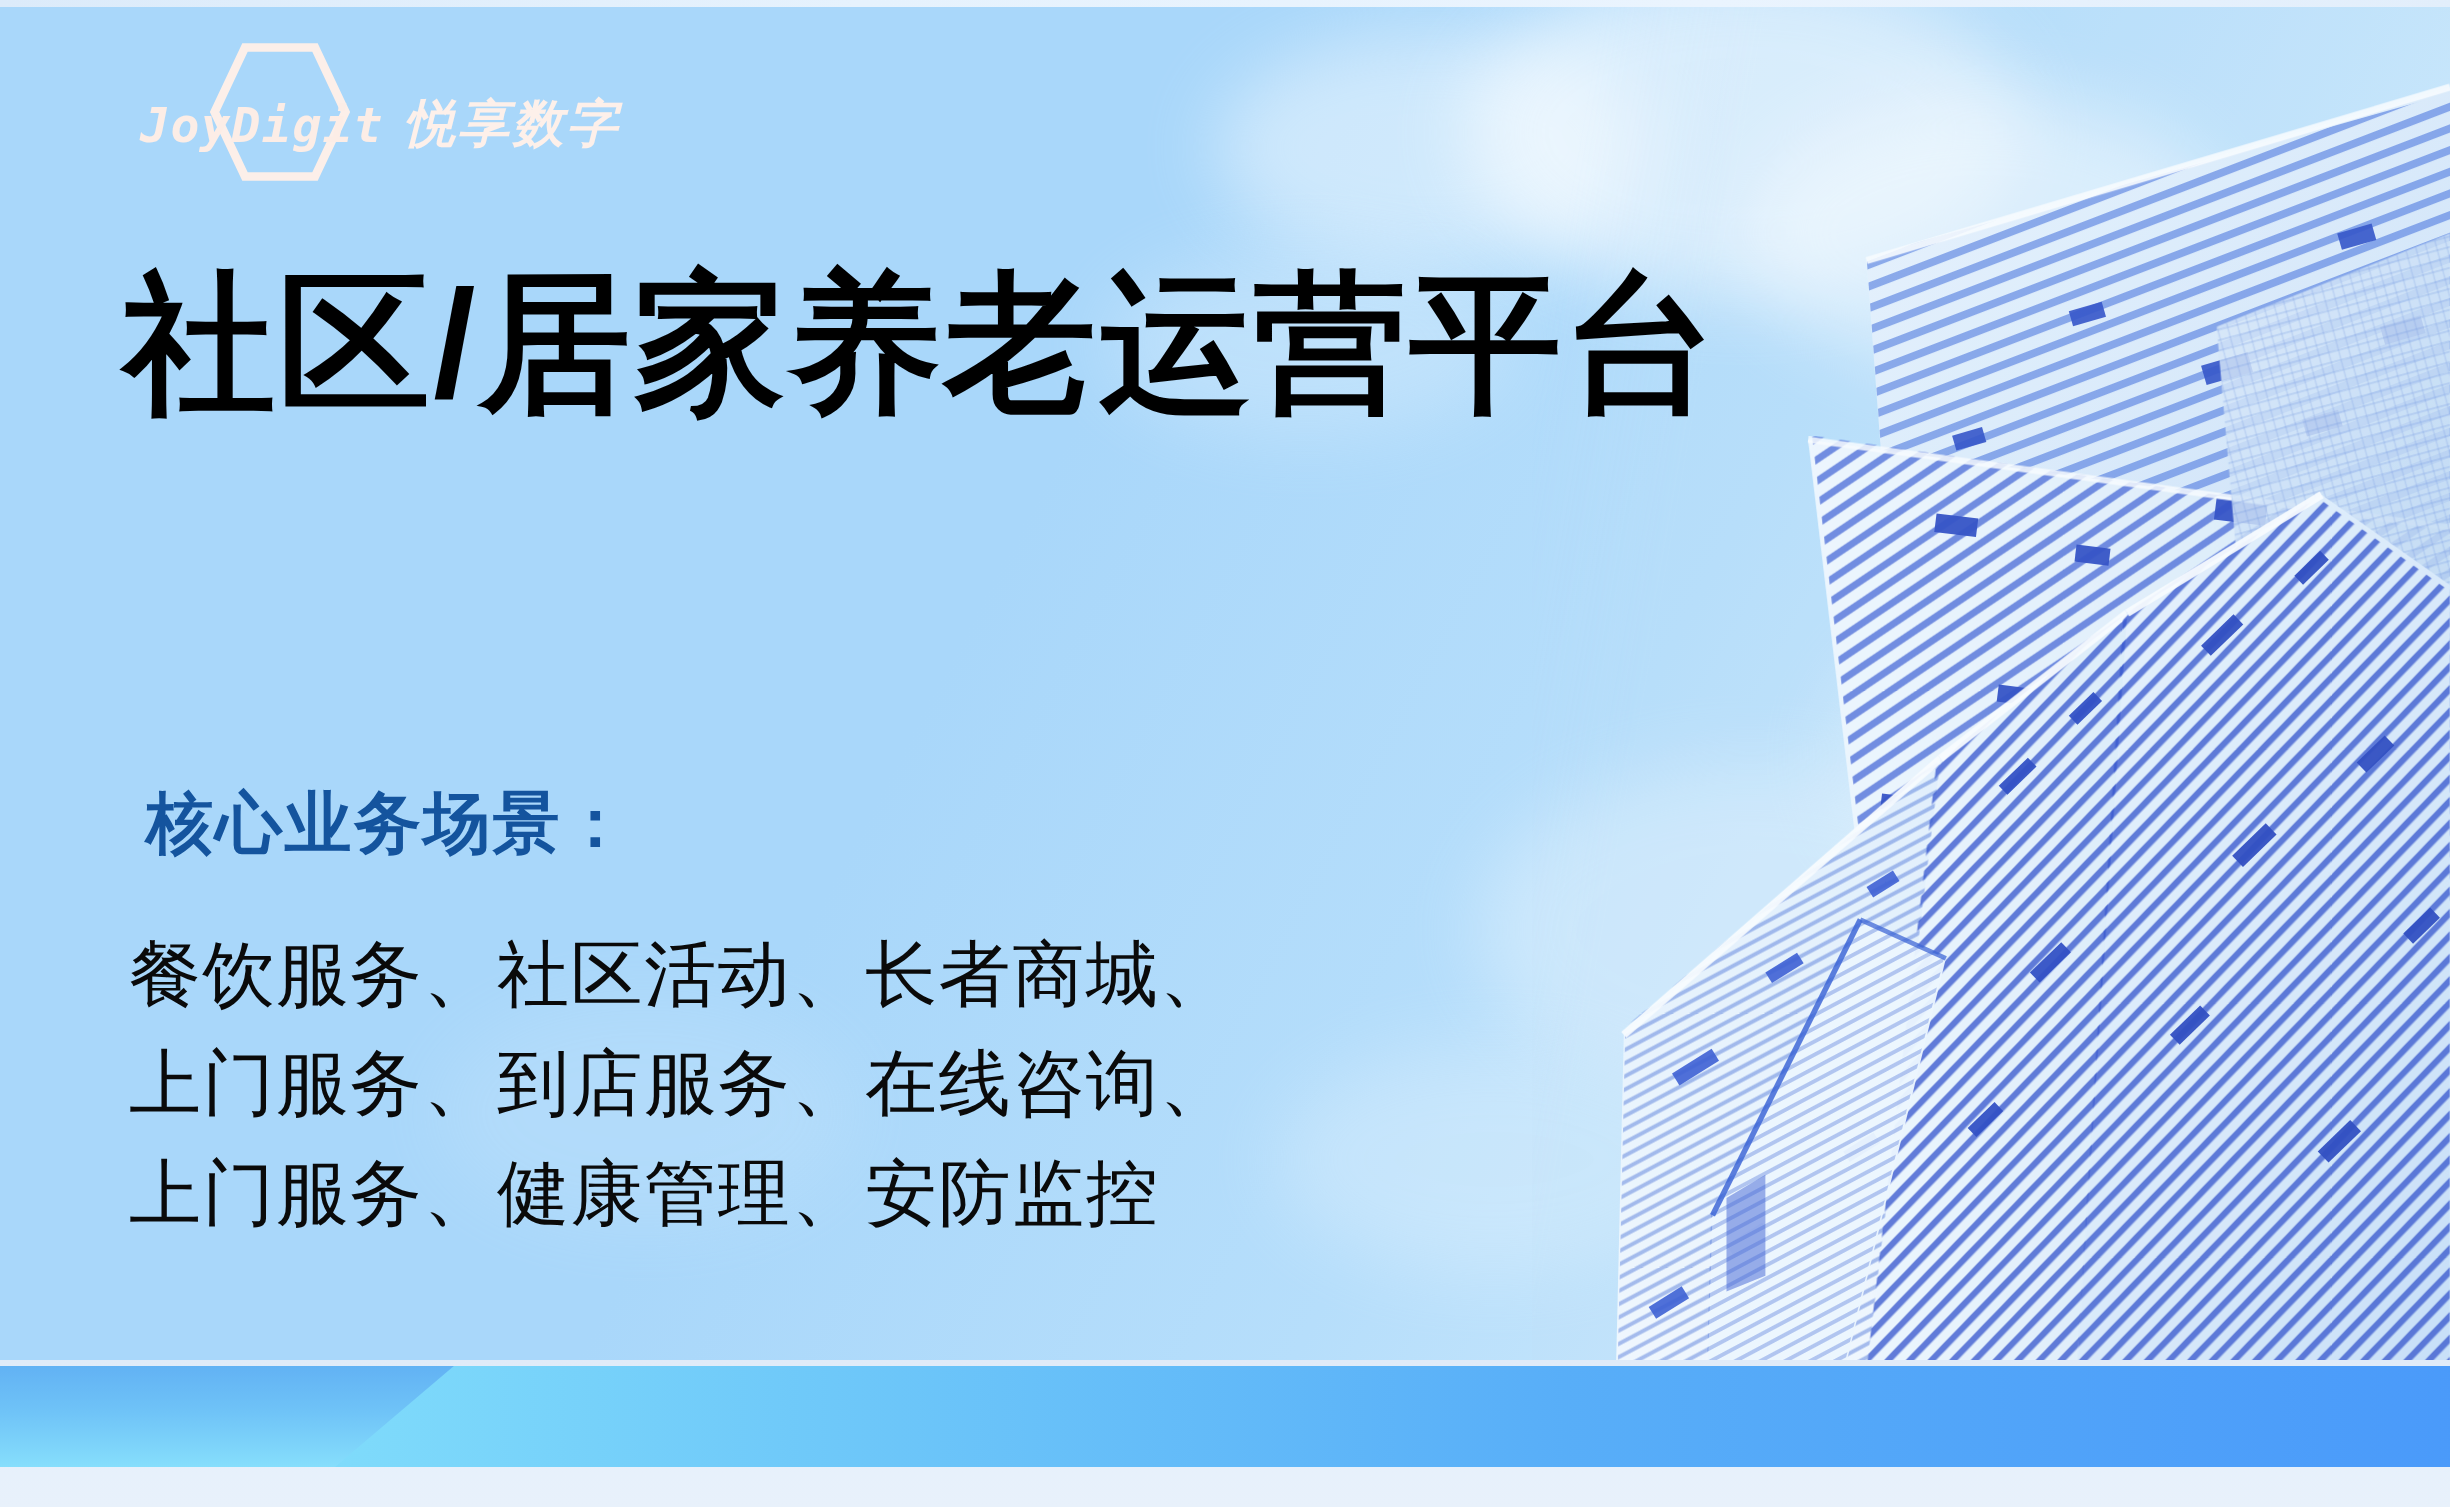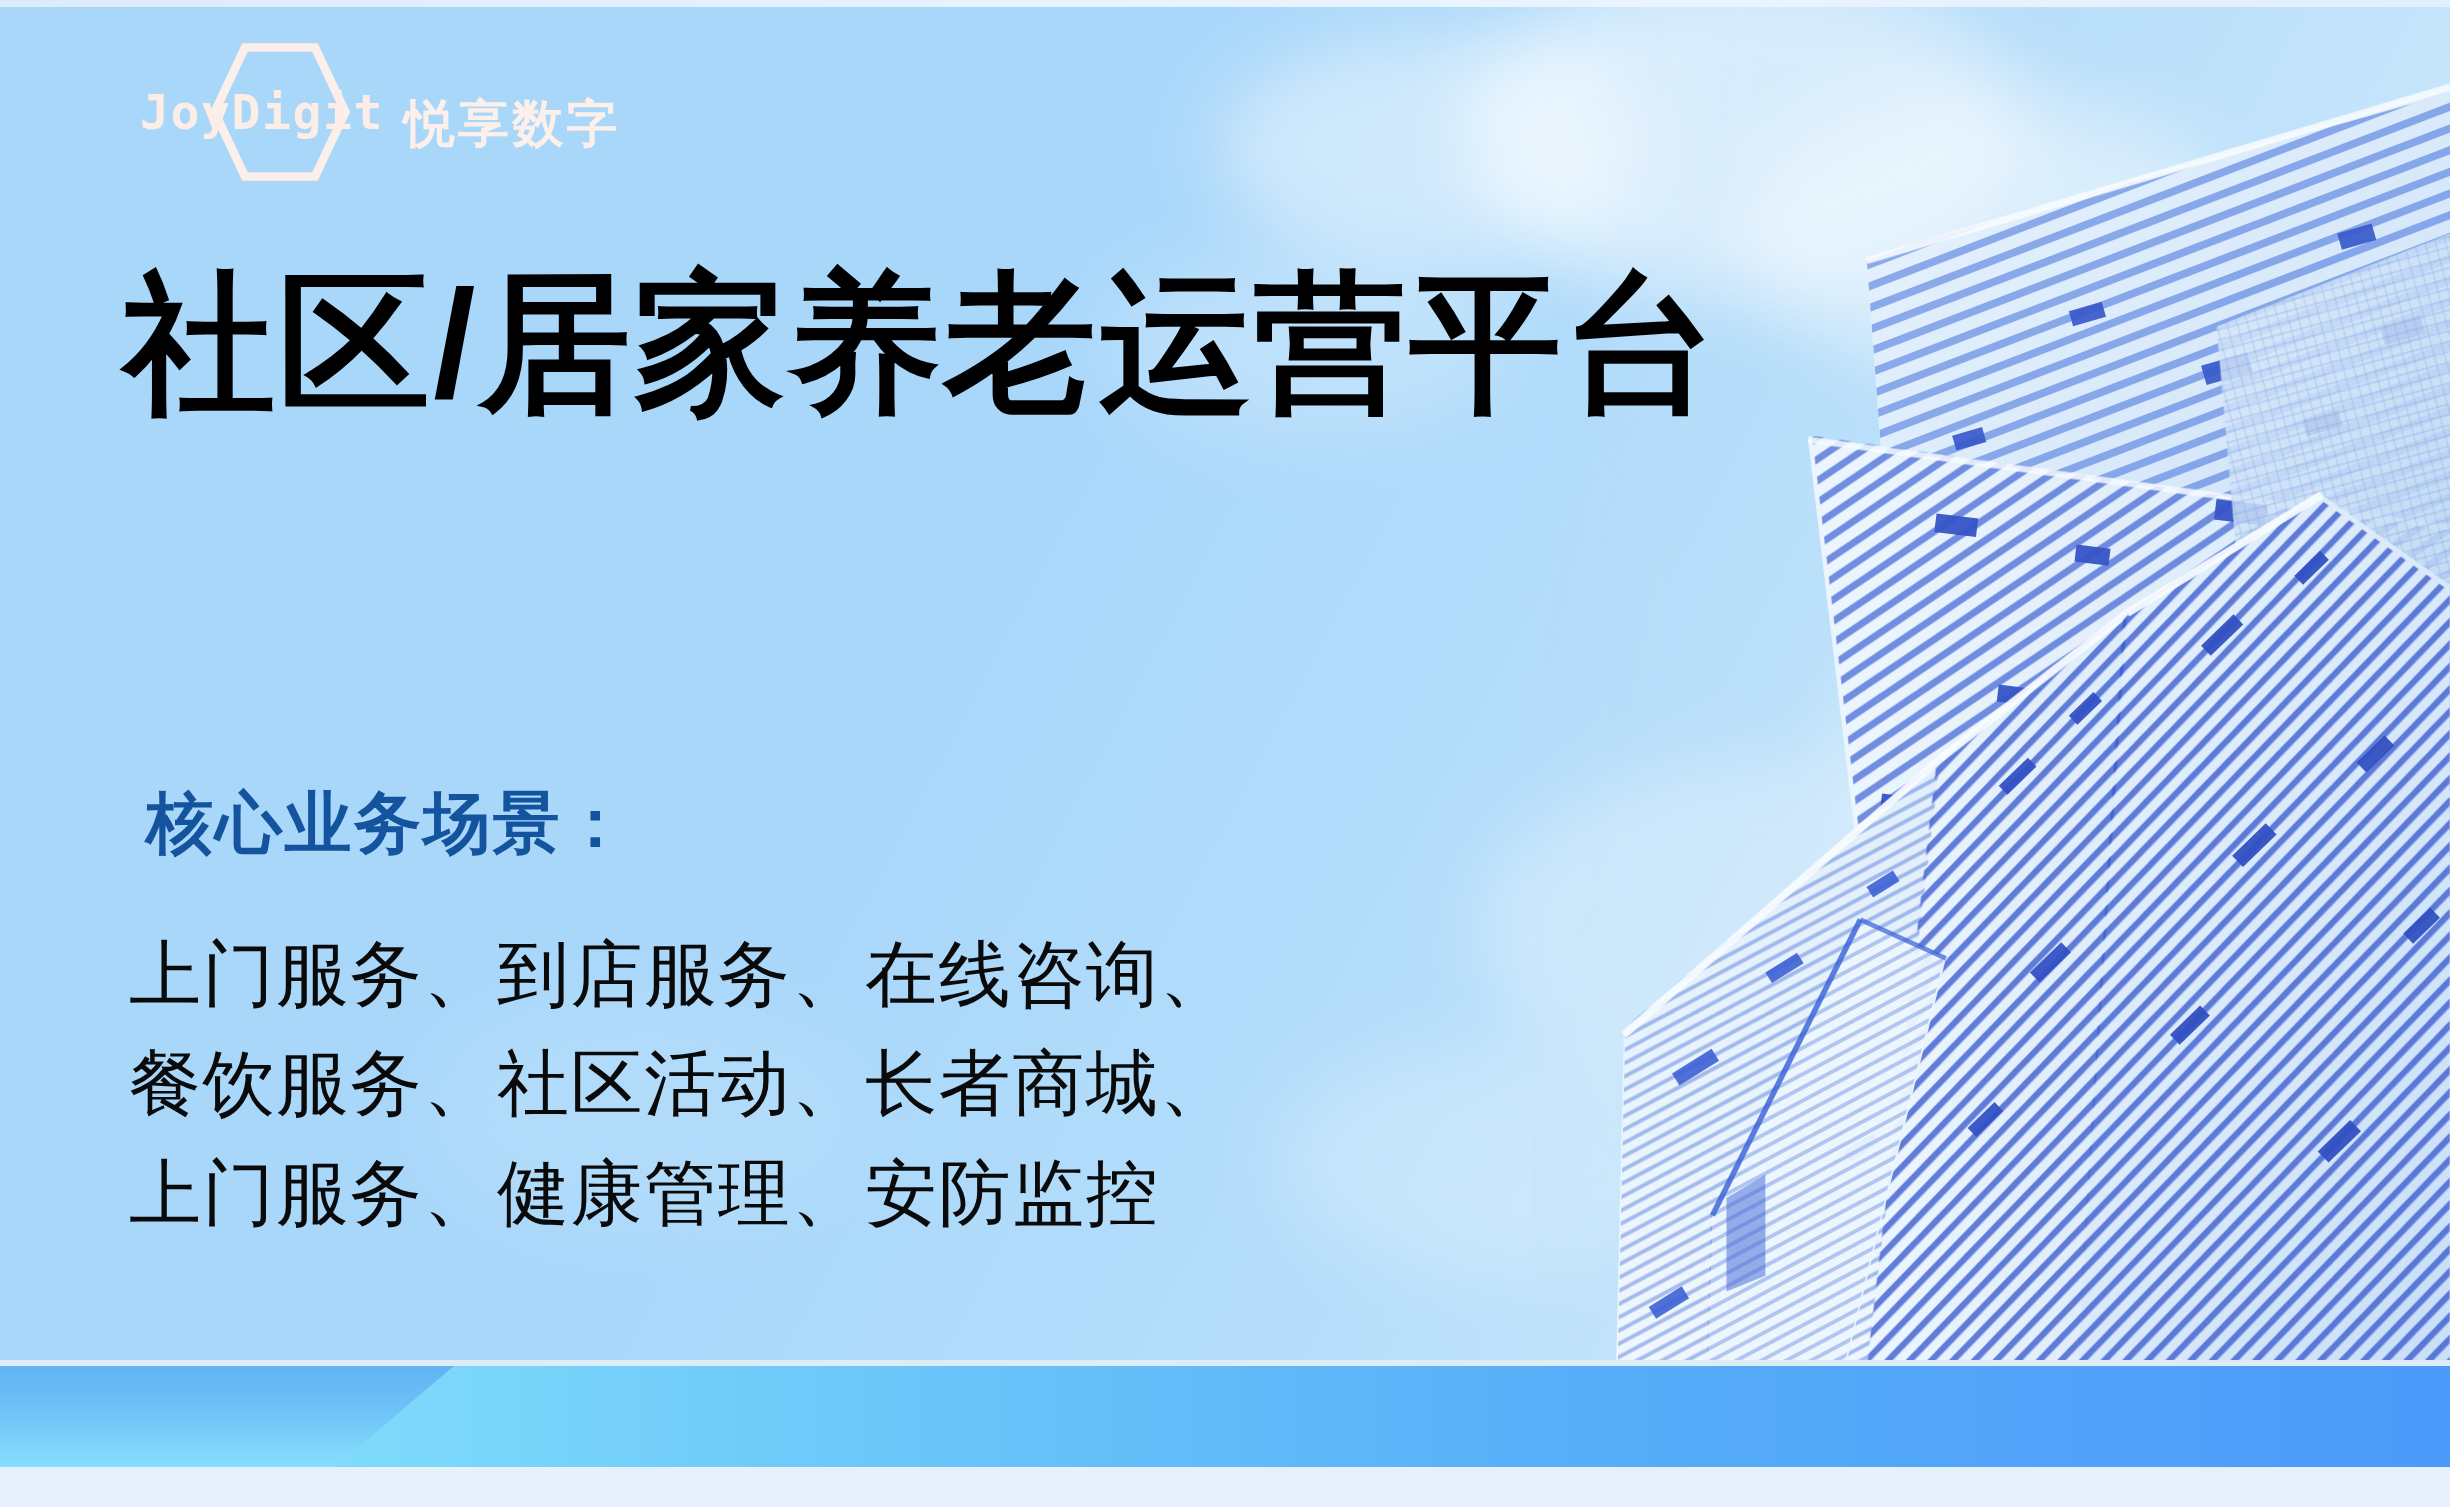--- a/index.html
+++ b/index.html
@@ -55,22 +55,23 @@
     z-index:7; display:flex; align-items:center; gap:17px;
     height:75px;
   }
   .logo .hex{
     position:absolute; left:70px; top:-33px;
     width:140px; height:142px; pointer-events:none;
   }
   .logo .hex svg{ width:100%; height:100%; display:block; }
   .logo-text{
     position:relative; z-index:2;
-    display:flex; align-items:center; gap:20px;
+    display:flex; align-items:flex-end; gap:20px;
     color:#FBEAE3;
+    font-style:italic;
   }
   .logo-en{
     font-family:"DejaVu Sans Mono","Liberation Mono",monospace;
     font-size:48px; font-weight:700; letter-spacing:1.6px;
     color:#FCEDE6; line-height:1;
   }
   .logo-cn{
     font-size:51px; font-weight:700; letter-spacing:3.1px;
     color:#FDF0EA; line-height:1;margin-top:24px;
   }
@@ -325,22 +326,22 @@
       <span class="logo-en">JoyDigit</span>
       <span class="logo-cn">悦享数字</span>
     </span>
   </div>
 
   <div class="headline">社区/居家养老运营平台</div>
 
   <div class="sub-label">核心业务场景：</div>
 
   <div class="body-block">
+    <div class="body-line">餐饮服务、社区活动、长者商城、</div>
     <div class="body-line">上门服务、到店服务、在线咨询、</div>
-    <div class="body-line">餐饮服务、社区活动、长者商城、</div>
     <div class="body-line">上门服务、健康管理、安防监控</div>
   </div>
 
   <div class="bottom-wrap">
     <div class="bottom-base"></div>
     <div class="band band-left"></div>
     <div class="band band-right"></div>
   </div>
 
 </div>

